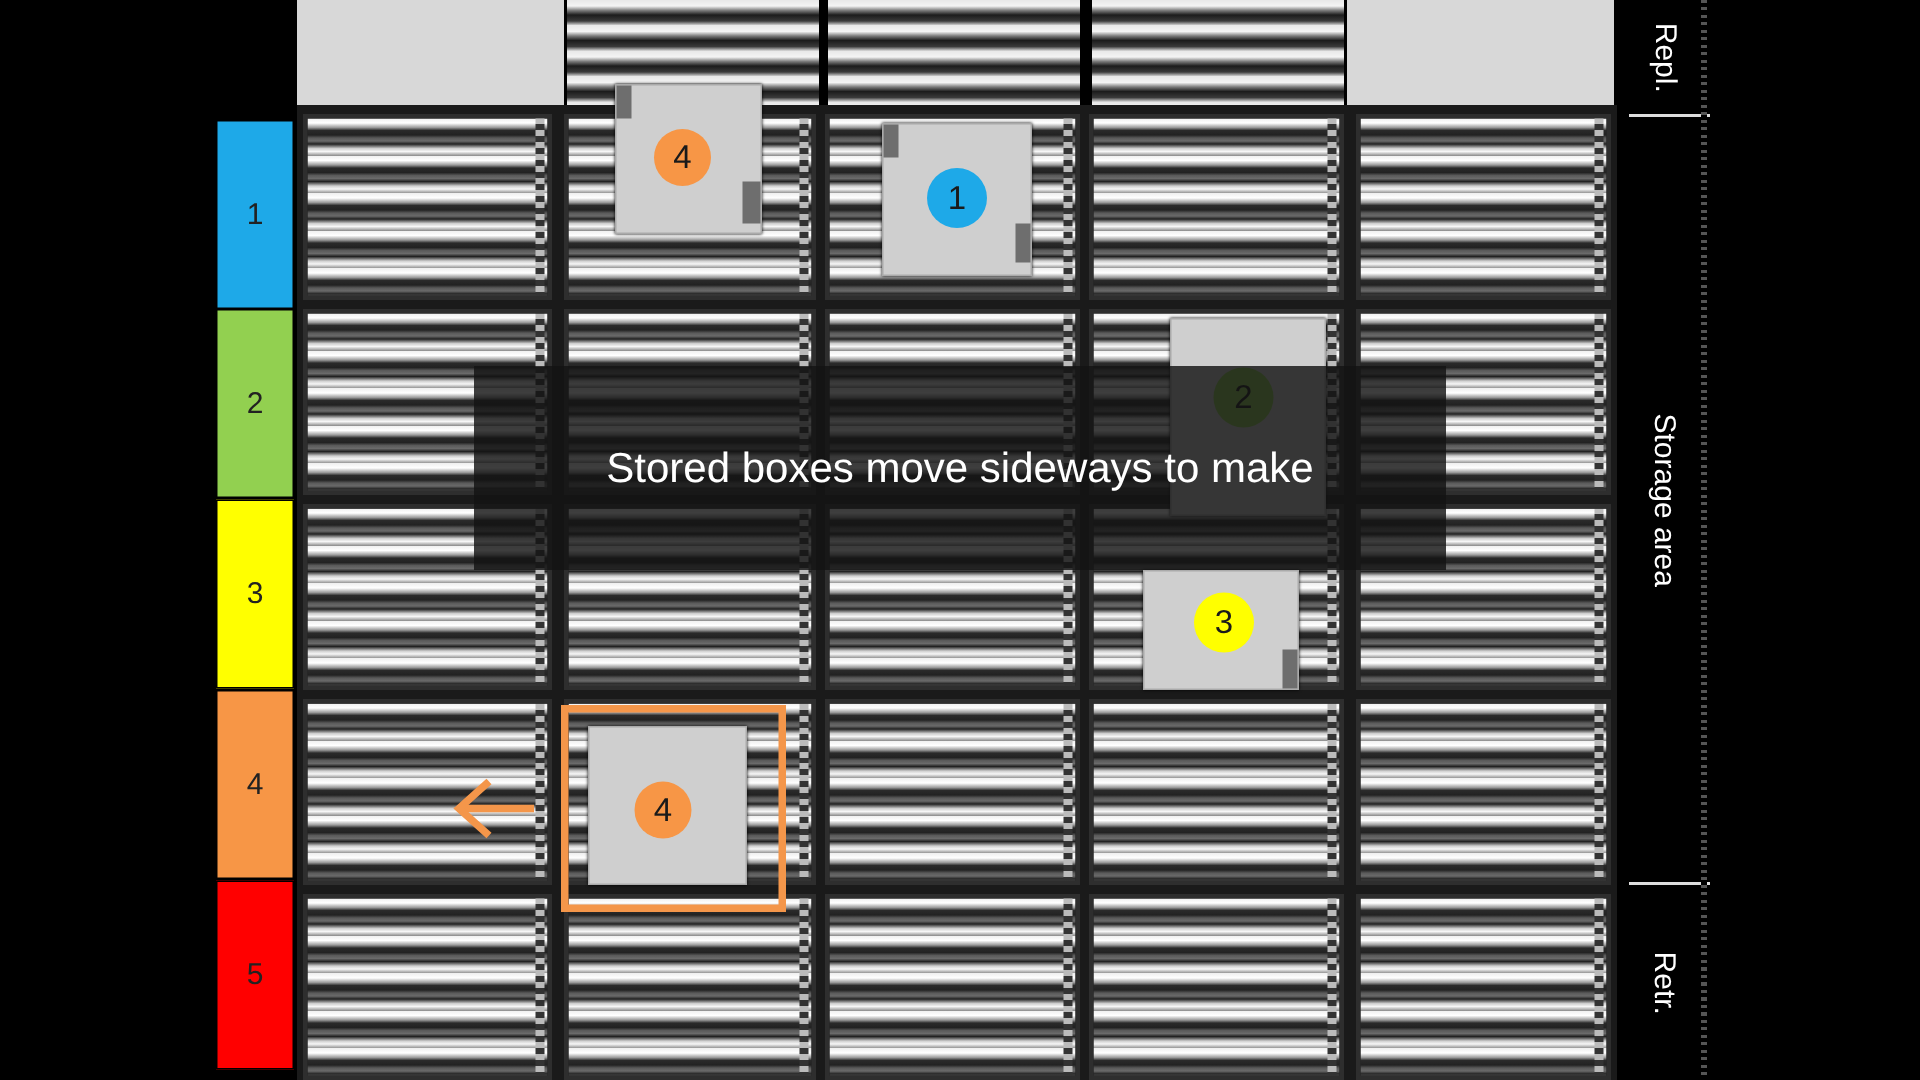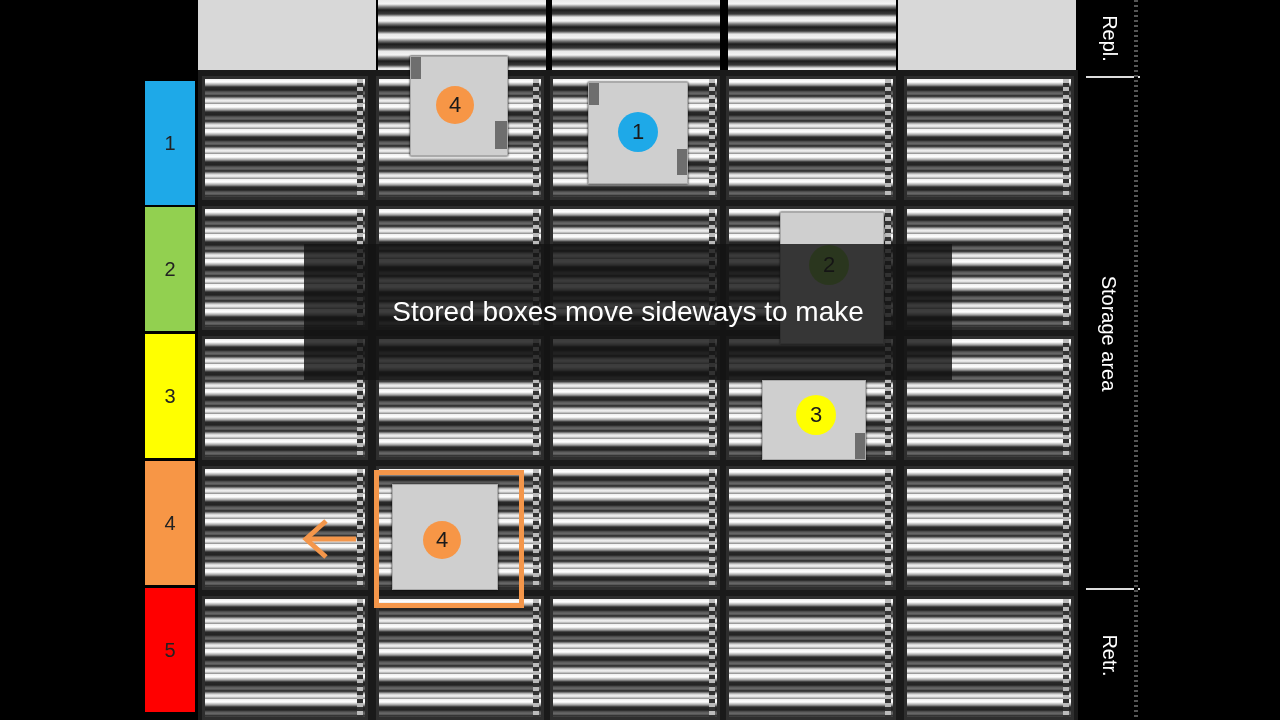--- a/index.html
+++ b/index.html
@@ -22,21 +22,21 @@
   
   .legend{left:144px;width:52px;}
   .legend-item{position:absolute;left:0;width:50px;height:124px;border:1px solid #000;display:flex;align-items:center;justify-content:center;font-size:20px;color:#222;}
   
   .side{left:1078px;top:0;width:62px;height:720px;background:#000;}
   .side-label{position:absolute;left:0;width:62px;display:flex;align-items:center;justify-content:center;}
   .side-label span{display:block;transform:rotate(90deg);white-space:nowrap;color:#fff;font-size:20px;}
   .side-divider{position:absolute;left:8px;width:54px;height:2px;background:#ddd;}
   .tick-strip{left:1134px;top:0;width:4px;height:720px;background:repeating-linear-gradient(180deg,#555 0 2px,#000 2px 5px);}
   
-  .caption{left:304px;top:244px;width:648px;height:136px;background:rgba(20,20,20,0.82);display:flex;flex-direction:column;align-items:center;justify-content:center;}
+  .caption{left:316px;top:244px;width:648px;height:136px;background:rgba(20,20,20,0.82);display:flex;flex-direction:column;align-items:center;justify-content:center;}
   .caption div{color:#fff;font-size:28px;line-height:38px;text-align:center;}
   
   .hl{left:374px;top:470px;width:150px;height:138px;border:5px solid #f4964a;box-sizing:border-box;}
   .arrow{left:300px;top:517px;width:58px;height:44px;}
 </style>
 </head>
 <body>
 
 <div class="abs top-panel" style="left:198px;width:178px;"></div>
 <div class="abs top-rollers" style="left:378px;width:168px;"></div>

